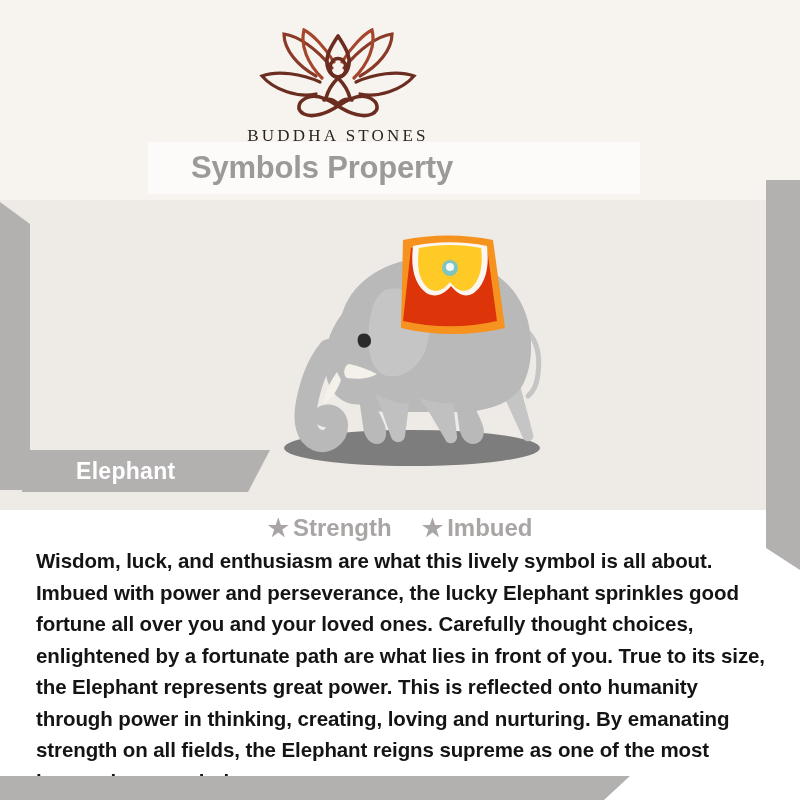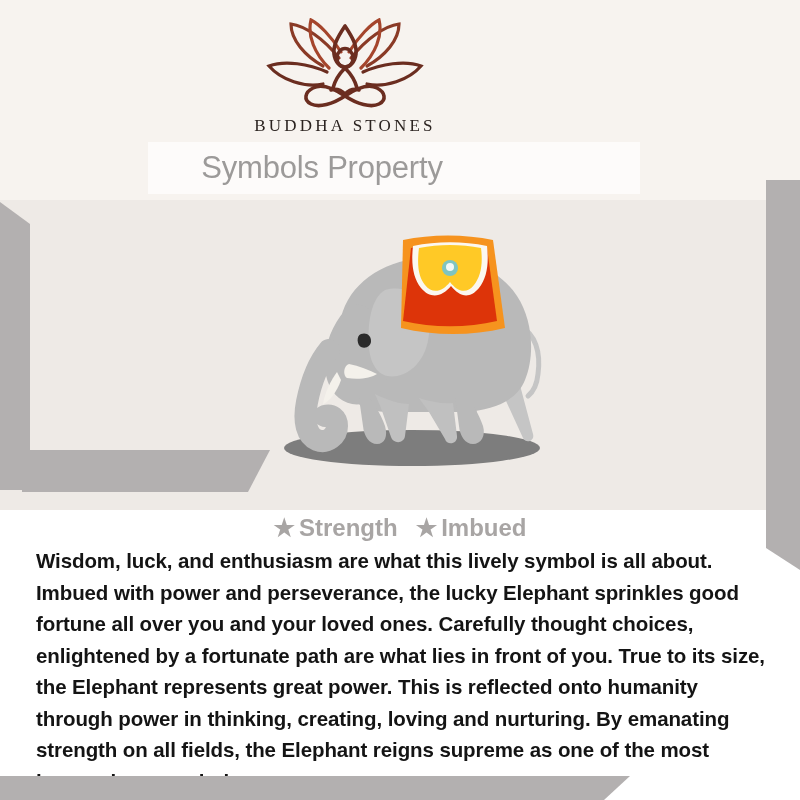--- a/index.html
+++ b/index.html
@@ -55,24 +55,23 @@
     position: absolute;
     right: 0; top: 180px;
     width: 34px; height: 390px;
     background: #b3b0b0;
     clip-path: polygon(0 0, 100% 0, 100% 100%, 0 calc(100% - 22px));
   }
 
   
   .logo-wrap {
     position: absolute;
-    left: 0; top: 18px;
+    left: 0; top: 28px;
     width: 676px;
     text-align: center;
-    padding-left: 7px;
   }
   .logo-mark {
     display: block;
     margin: 0 auto;
     width: 168px;
     height: 92px;
   }
   .logo-word {
     display: block;
     margin-top: 6px;
@@ -90,21 +89,21 @@
     width: 492px; height: 52px;
     background: #fdfbfa;
   }
   .title-text {
     position: absolute;
     left: 0; top: 142px;
     width: 644px; height: 52px;
     line-height: 52px;
     text-align: center;
     font-size: 31px;
-    font-weight: normal;
+    font-weight: bold;
     color: #9c9a99;
     letter-spacing: -0.2px;
   }
 
   
   .elephant-art {
     position: absolute;
     left: 245px; top: 222px;
     width: 320px; height: 265px;
   }
@@ -132,21 +131,21 @@
   .attrs {
     position: absolute;
     left: 0; top: 514px;
     width: 800px;
     text-align: center;
     font-size: 24px;
     font-weight: bold;
     color: #a8a5a4;
     white-space: nowrap;
   }
-  .attr-item { display: inline-block; margin: 0 9px; }
+  .attr-item { display: inline-block; margin: 0 15px; }
   .attr-star { font-size: 24px; margin-right: 4px; }
 
   
   .description {
     position: absolute;
     left: 36px; top: 545px;
     width: 744px;
     font-size: 20.5px;
     line-height: 31.5px;
     color: #141414;
@@ -262,20 +261,21 @@
                C168 56 166 42 168 24 Z" fill="#fbf7f0"></path>
       <path d="M174 26 C194 22 216 22 236 26 C238 42 236 54 229 63
                C221 73 212 69 205 60 C198 69 188 73 180 63
                C173 54 172 42 174 26 Z" fill="#ffc926"></path>
       <circle cx="205" cy="46" r="8" fill="#7fc4c0"></circle>
       <circle cx="205" cy="45" r="4" fill="#f2f8f6"></circle>
     </g>
   </svg>
 
   <div class="label-tag"></div>
+  <div class="label-tag-text">Elephant</div>
 
   <div class="attrs">
     <span class="attr-item"><span class="attr-star">★</span><span>Strength</span></span><span class="attr-item"><span class="attr-star">★</span><span>Imbued</span></span>
   </div>
 
   <div class="description">Wisdom, luck, and enthusiasm are what this lively symbol is all about. Imbued with power and perseverance, the lucky Elephant sprinkles good fortune all over you and your loved ones. Carefully thought choices, enlightened by a fortunate path are what lies in front of you. True to its size, the Elephant represents great power. This is reflected onto humanity through power in thinking, creating, loving and nurturing. By emanating strength on all fields, the Elephant reigns supreme as one of the most harmonious symbols.</div>
 
   <div class="bottom-bar"></div>
 
 </div>

